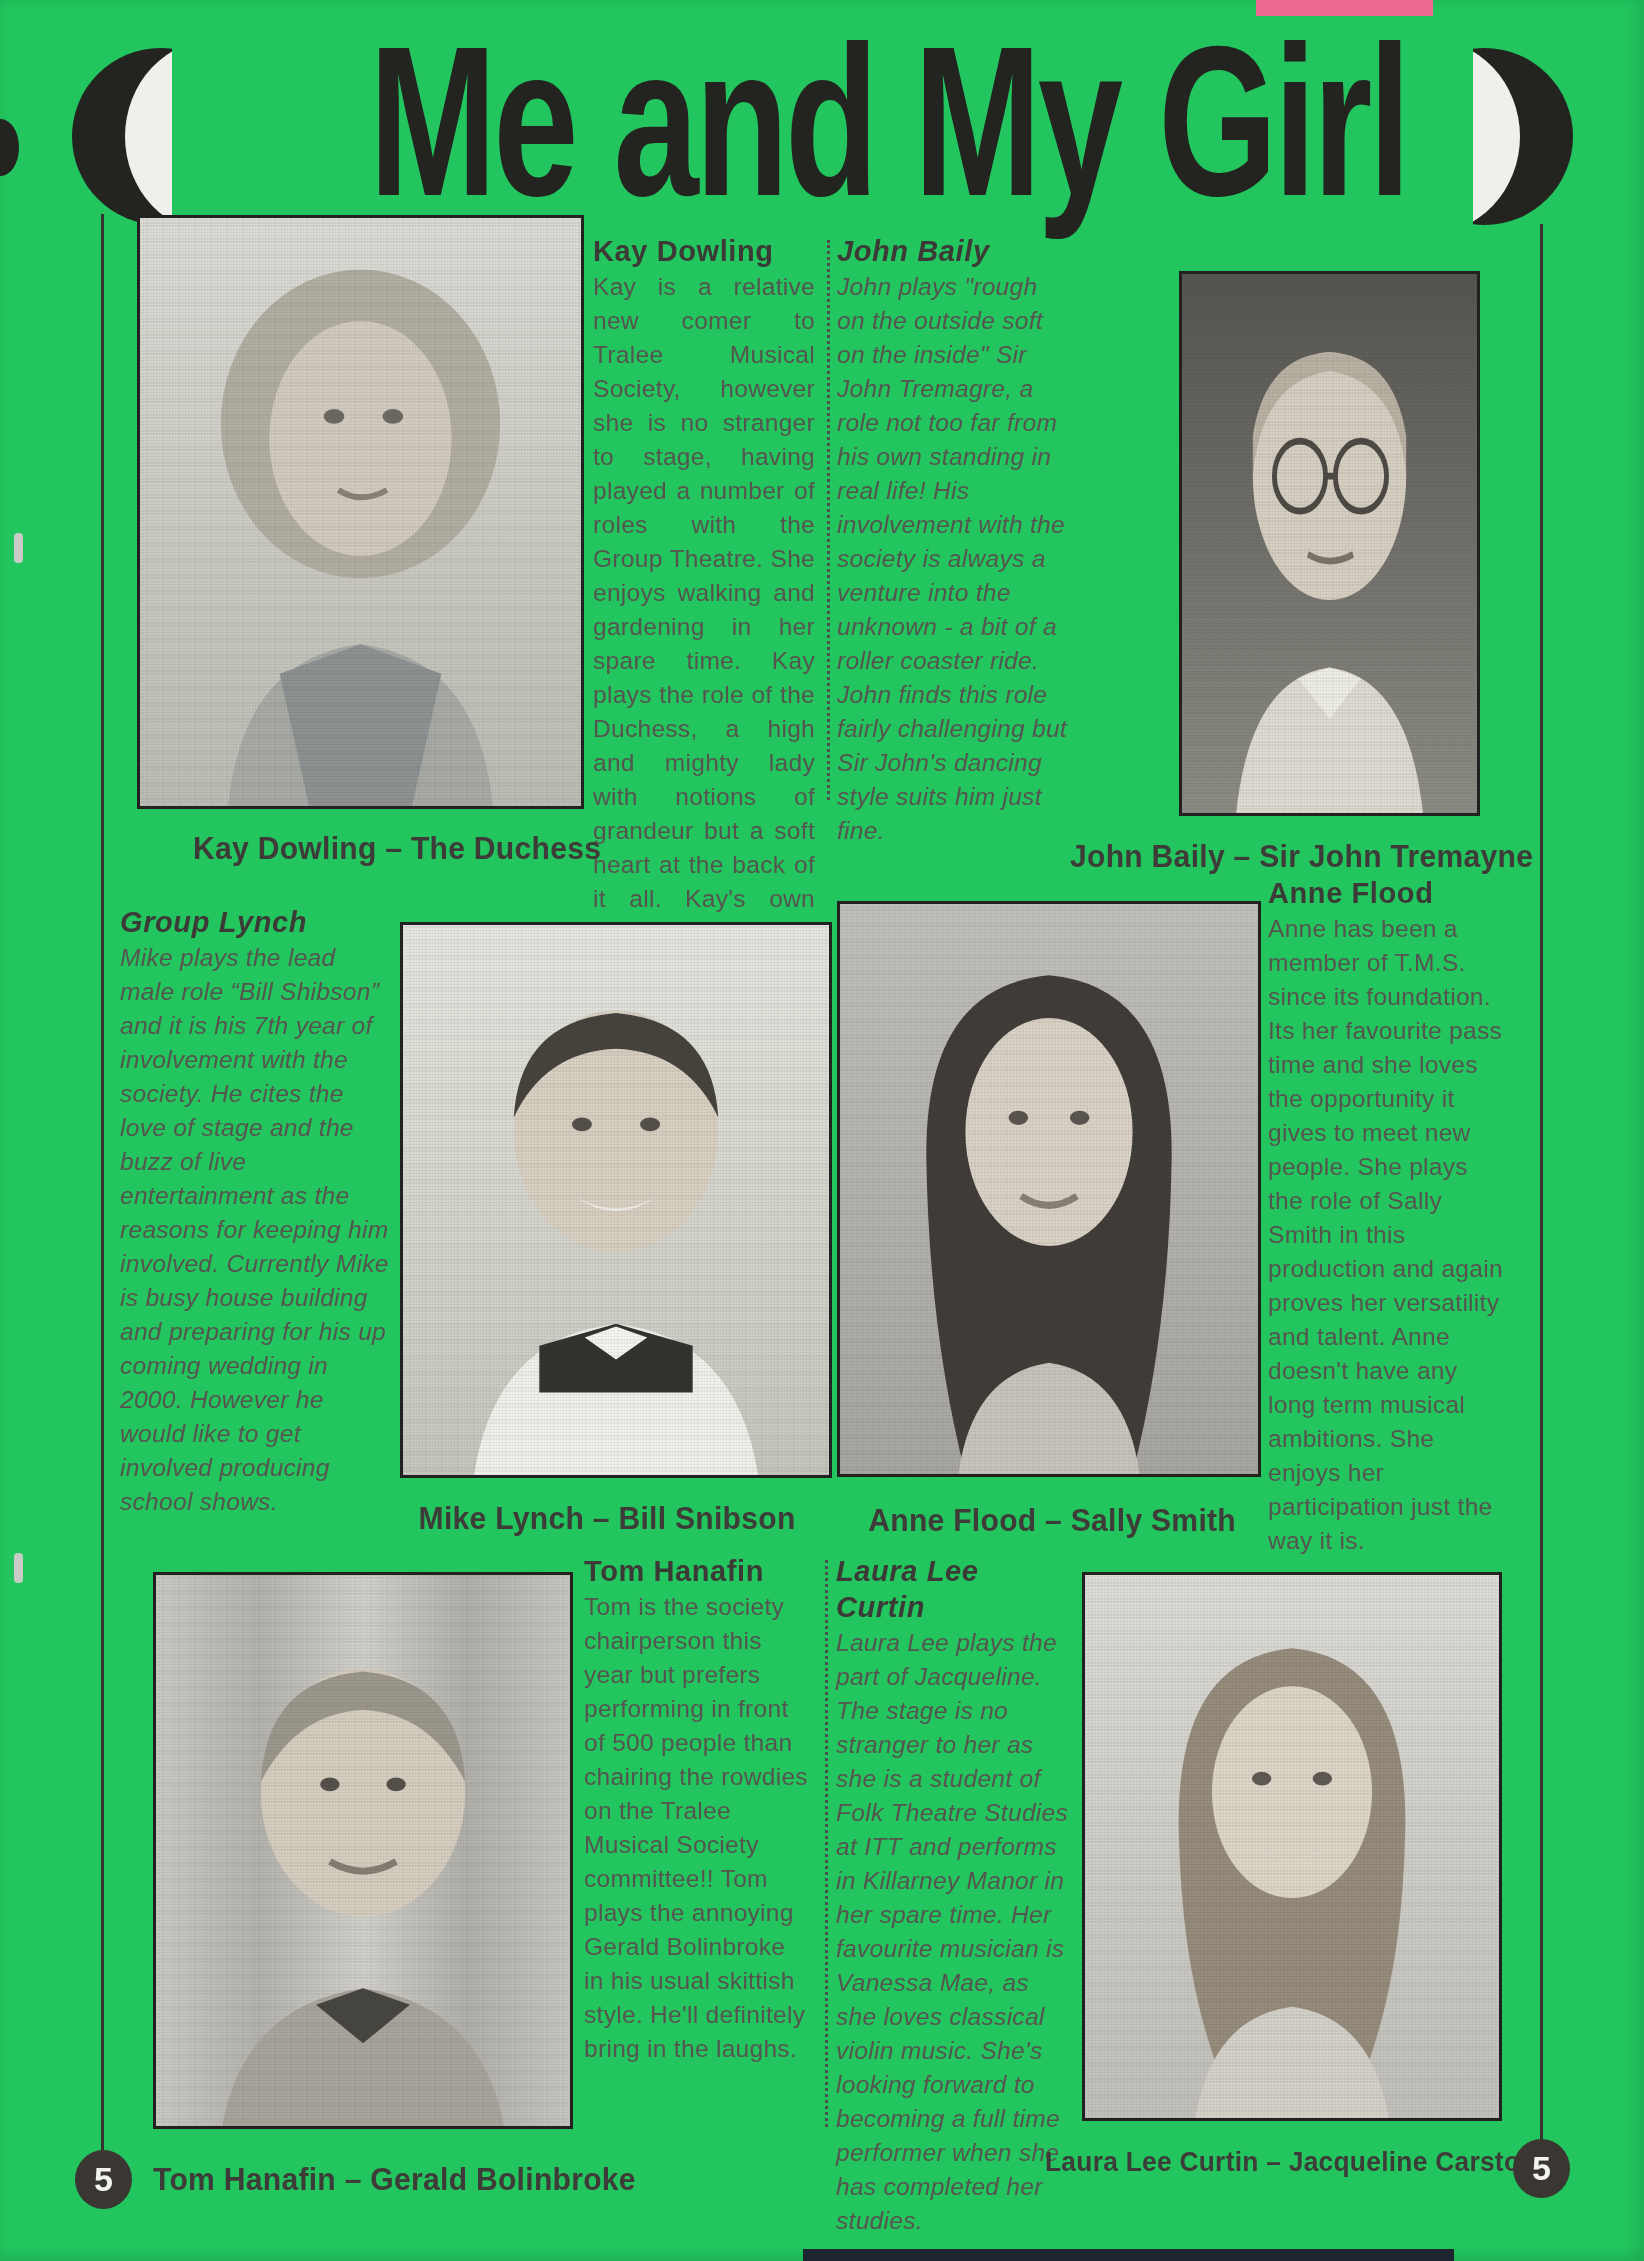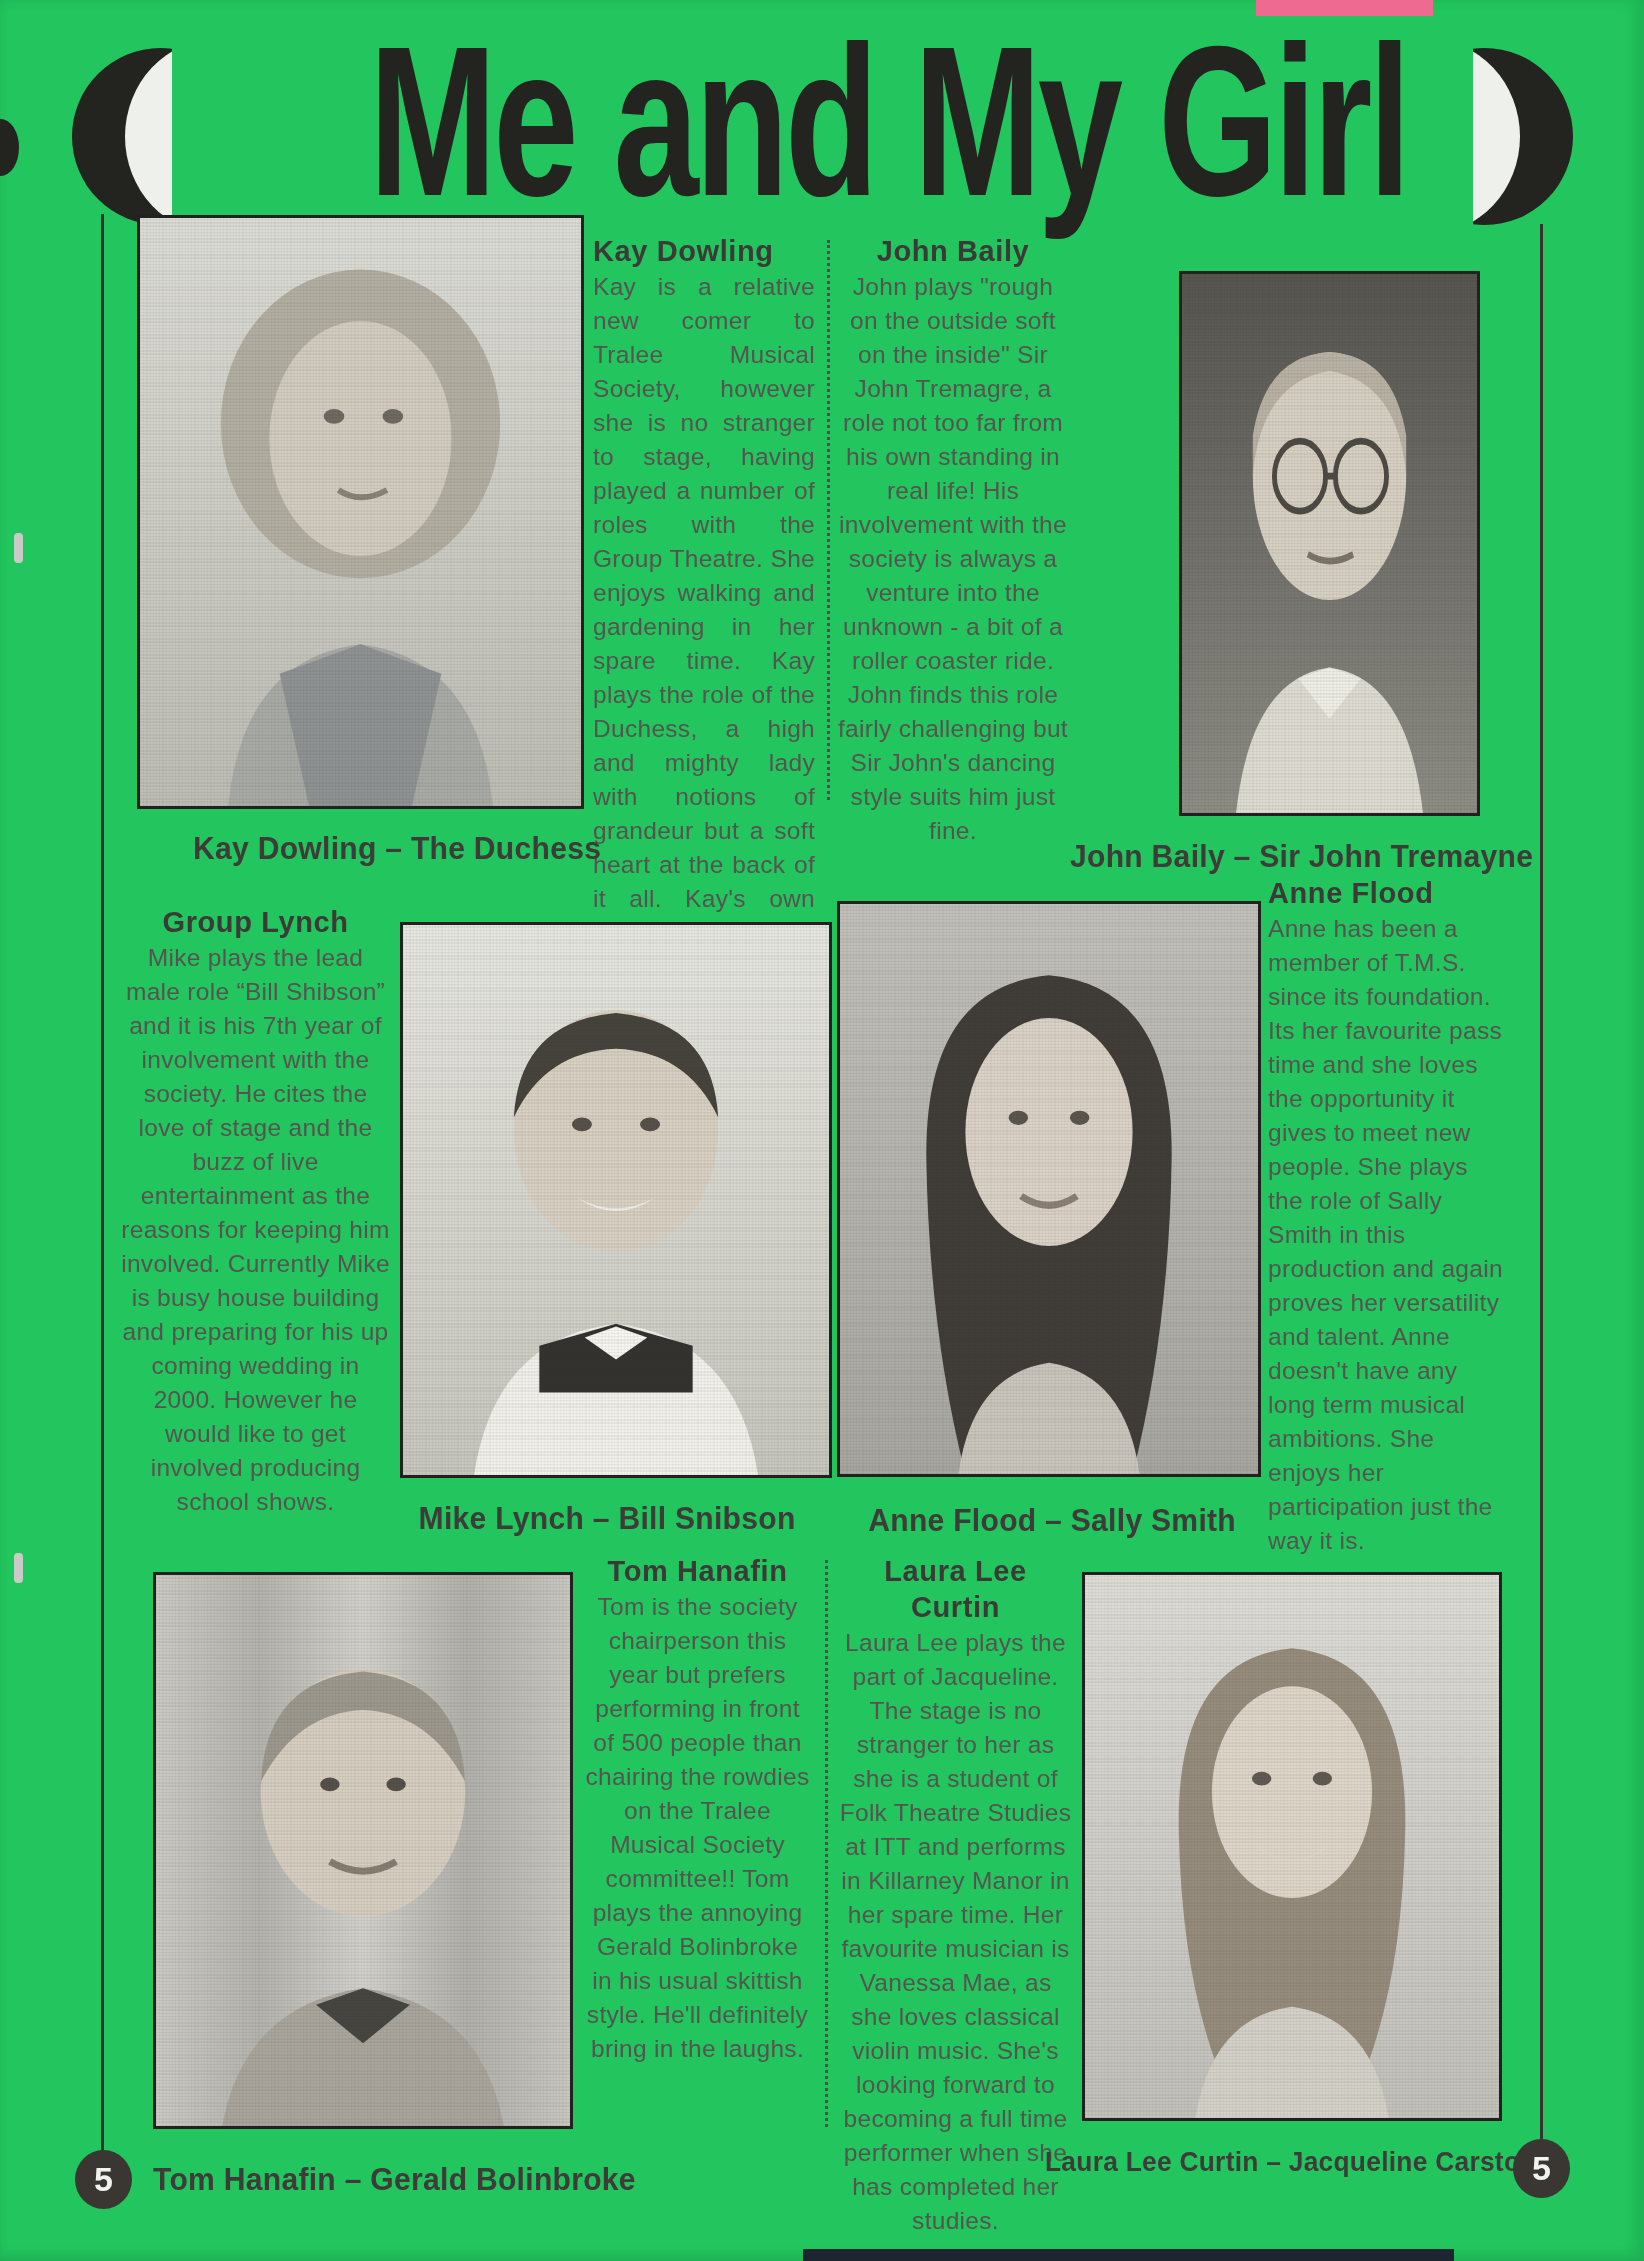--- a/index.html
+++ b/index.html
@@ -52,27 +52,27 @@
   #photo-kay  {left:137px;  top:215px;  width:447px; height:594px;}
   #photo-john {left:1179px; top:271px;  width:301px; height:545px;}
   #photo-mike {left:400px;  top:922px; width:432px; height:556px;}
   #photo-anne {left:837px; top:901px; width:424px; height:576px;}
   #photo-tom  {left:153px;  top:1572px; width:420px; height:557px;}
   #photo-laura{left:1082px; top:1572px; width:420px; height:549px;}
 
   
   .bio{position:absolute; font-size:24.5px; line-height:34px; color:#56544f; letter-spacing:0.3px;}
   .bio h3{margin:0 0 1.3px 0; font-size:29px; line-height:36px; color:#3c3a36; letter-spacing:0.6px;}
-  .bio.ralign{text-align:center;}
+  .bio.ralign{text-align:left;font-style:italic;}
   .bio.just{text-align:justify;}
   #bio-kay  {left:593px;  top:233px;  width:222px;}
   #bio-john {left:837px; top:233px;  width:232px;}
   #bio-mike {left:120px;  top:904px; width:271px;}
   #bio-anne {left:1268px; top:875px; width:237px;}
-  #bio-tom  {left:584px;  top:1553px; width:227px;text-align:center;}
+  #bio-tom  {left:584px;  top:1553px; width:227px;}
   #bio-laura{left:836px; top:1553px; width:239px;}
 
   
   .dotsep{position:absolute; width:0; border-left:3.2px dotted #504e48;}
   #dotsep-1{left:827px; top:240px;  height:560px;}
   #dotsep-2{left:825px; top:1560px; height:567px;}
 
   
   .caption{position:absolute; font-weight:bold; font-size:32px; color:#3e3c38;
     text-align:center; letter-spacing:0.3px; transform:scaleX(0.94); transform-origin:left center; white-space:nowrap;}

